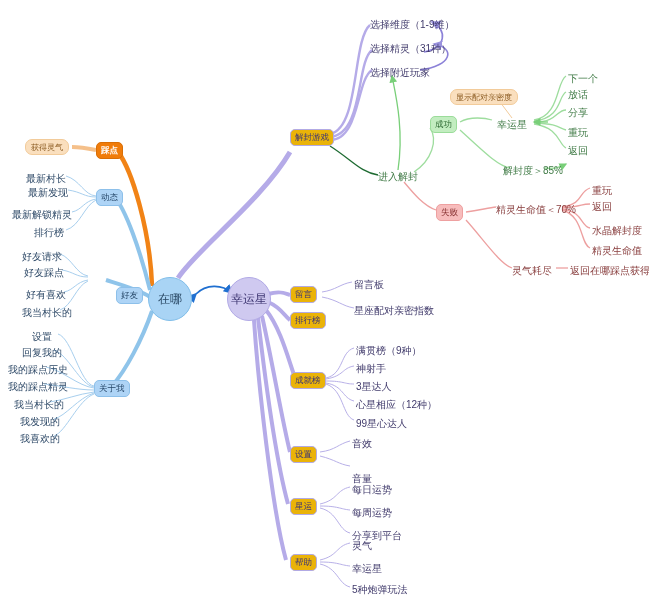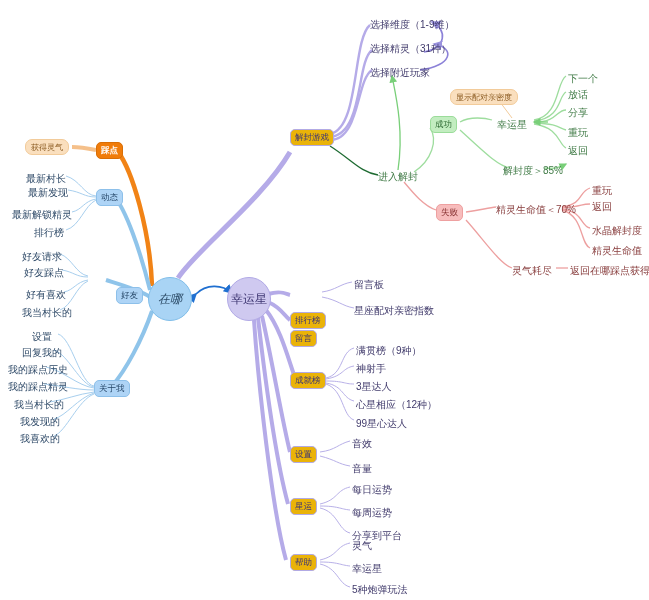--- a/index.html
+++ b/index.html
@@ -6,21 +6,21 @@
   body{width:649px;height:600px;overflow:hidden;
        font-family:"Liberation Sans","DejaVu Sans",sans-serif;}
   #stage{position:relative;width:649px;height:600px;}
   svg#edges{position:absolute;left:0;top:0;width:649px;height:600px;}
 
   .node{position:absolute;box-sizing:border-box;white-space:nowrap;
         display:flex;align-items:center;justify-content:center;}
 
   
   .hub{border-radius:50%;font-size:12px;}
-  .hub.blue{background:#a9d4f5;border:1px solid #7fbde9;color:#2b4a66;font-style:italic;}
+  .hub.blue{background:#a9d4f5;border:1px solid #7fbde9;color:#2b4a66;}
   .hub.purple{background:#cfc9f0;border:1px solid #b1a9e6;color:#3c3470;}
 
   
   .box{border-radius:5px;font-size:8.5px;padding:0 4px;height:17px;}
   .box.blue{background:#aed4f6;border:1px solid #8dc0ea;color:#27486a;}
   .box.purple{background:#eab308;border:1px solid #b2aae4;color:#3b3478;}
   .box.green{background:#c2edc0;border:1px solid #9bdc9a;color:#2f6b34;}
   .box.red{background:#f7bcbc;border:1px solid #eea0a0;color:#8a3434;}
   .box.orange{background:#f07c0a;border:1px solid #d96e05;color:#ffffff;font-weight:bold;}
 
@@ -196,36 +196,36 @@
 
   <div class="node box red" style="left:436px;top:204px;">失败</div>
   <div class="leaf r" style="left:496px;top:203px;">精灵生命值＜70%</div>
   <div class="leaf r" style="left:592px;top:184px;">重玩</div>
   <div class="leaf r" style="left:592px;top:200px;">返回</div>
   <div class="leaf r" style="left:592px;top:224px;">水晶解封度</div>
   <div class="leaf r" style="left:592px;top:244px;">精灵生命值</div>
   <div class="leaf r" style="left:512px;top:264px;">灵气耗尽</div>
   <div class="leaf r" style="left:570px;top:264px;">返回在哪踩点获得灵气</div>
 
-  <div class="node box purple" style="left:290px;top:286px;margin-top:44px;">留言</div>
+  <div class="node box purple" style="left:290px;top:286px;">留言</div>
   <div class="leaf p" style="left:354px;top:278px;">留言板</div>
   <div class="leaf p" style="left:354px;top:304px;">星座配对亲密指数</div>
 
   <div class="node box purple" style="left:290px;top:312px;">排行榜</div>
 
   <div class="node box purple" style="left:290px;top:372px;">成就榜</div>
   <div class="leaf p" style="left:356px;top:344px;">满贯榜（9种）</div>
   <div class="leaf p" style="left:356px;top:362px;">神射手</div>
   <div class="leaf p" style="left:356px;top:380px;">3星达人</div>
   <div class="leaf p" style="left:356px;top:398px;">心星相应（12种）</div>
   <div class="leaf p" style="left:356px;top:417px;">99星心达人</div>
 
   <div class="node box purple" style="left:290px;top:446px;">设置</div>
   <div class="leaf p" style="left:352px;top:437px;">音效</div>
-  <div class="leaf p" style="left:352px;top:462px;text-align:center;">音量</div>
+  <div class="leaf p" style="left:352px;top:472px;text-align:center;">音量</div>
 
   <div class="node box purple" style="left:290px;top:498px;">星运</div>
   <div class="leaf p" style="left:352px;top:483px;">每日运势</div>
   <div class="leaf p" style="left:352px;top:506px;">每周运势</div>
   <div class="leaf p" style="left:352px;top:529px;">分享到平台</div>
 
   <div class="node box purple" style="left:290px;top:554px;">帮助</div>
   <div class="leaf p" style="left:352px;top:539px;">灵气</div>
   <div class="leaf p" style="left:352px;top:562px;">幸运星</div>
   <div class="leaf p" style="left:352px;top:583px;">5种炮弹玩法</div>

